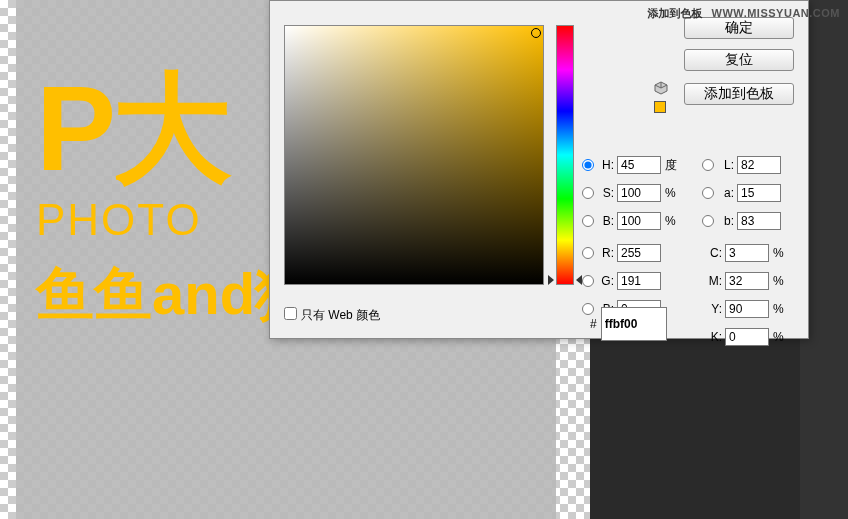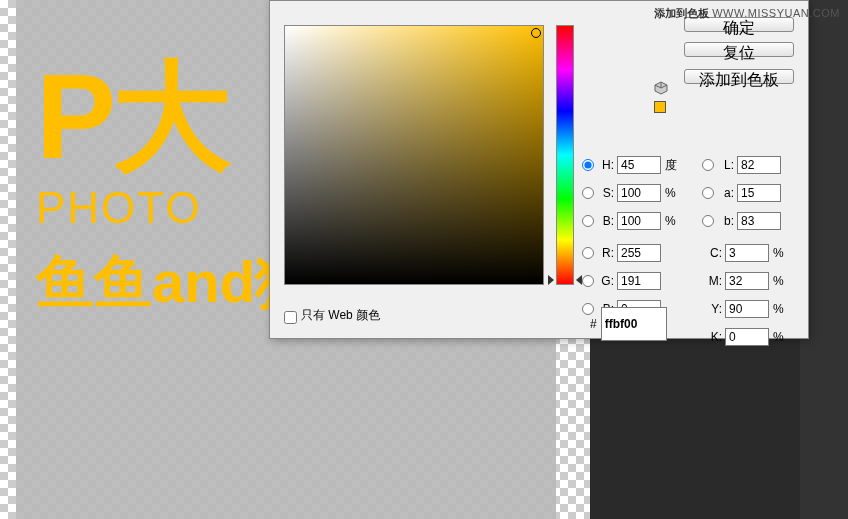--- a/index.html
+++ b/index.html
@@ -9,30 +9,30 @@
 .checker-bg { position: absolute; inset: 0; background-image:
   linear-gradient(45deg, #ccc 25%, transparent 25%),
   linear-gradient(-45deg, #ccc 25%, transparent 25%),
   linear-gradient(45deg, transparent 75%, #ccc 75%),
   linear-gradient(-45deg, transparent 75%, #ccc 75%);
   background-size: 16px 16px;
   background-position: 0 0, 0 8px, 8px -8px, -8px 0;
   background-color: #fff;
 }
 .gray-layer { position: absolute; left: 16px; top: 0; width: 540px; height: 519px; background: #b8b8b8; opacity: 0.92; }
-.text-layer { position: absolute; left: 36px; top: 56px; color: #ffbf00; font-weight: 900; }
+.text-layer { position: absolute; left: 36px; top: 68px; color: #ffbf00; font-weight: 900; }
 .big-text { font-size: 120px; line-height: 1; letter-spacing: -4px; }
 .mid-text { font-size: 44px; line-height: 1; margin-top: 10px; letter-spacing: 2px; font-weight: 400; }
 .bot-text { font-size: 58px; line-height: 1.1; margin-top: 20px; font-weight: 900; }
 
 .dark-panel { position: absolute; left: 590px; top: 20px; width: 210px; height: 499px; background: #2a2a2a; }
 
 .watermark { position: absolute; right: 8px; top: 6px; font-size: 11px; color: #333; z-index: 20; }
 .watermark .wm1 { font-weight: bold; }
-.watermark .wm2 { font-family: Arial; letter-spacing: 0.5px; color: #555; }
+.watermark .wm2 { margin-left: 6px; font-family: Arial; letter-spacing: 0.5px; color: #555; font-weight: bold; }
 
 .color-picker { position: absolute; left: 269px; top: 0; width: 540px; height: 339px; background: #f0f0f0; border: 1px solid #888; box-shadow: 2px 2px 8px rgba(0,0,0,0.3); z-index: 10; }
 .cp-inner { position: relative; width: 100%; height: 100%; padding: 20px 14px 14px 14px; }
 
 .sat-val-box { position: absolute; left: 14px; top: 24px; width: 260px; height: 260px; border: 1px solid #888; cursor: crosshair;
   background: linear-gradient(to top, #000, transparent), linear-gradient(to right, #fff, #ffbf00); }
 .sv-cursor { position: absolute; right: 2px; top: 2px; width: 10px; height: 10px; border: 1px solid #000; border-radius: 50%; }
 
 .hue-strip { position: absolute; left: 286px; top: 24px; width: 18px; height: 260px; border: 1px solid #888;
   background: linear-gradient(to bottom, #ff0000 0%, #ff00ff 17%, #0000ff 33%, #00ffff 50%, #00ff00 67%, #ffff00 83%, #ff0000 100%); }
@@ -42,34 +42,34 @@
 .swatch-group { position: absolute; left: 316px; top: 24px; width: 70px; }
 .swatch-label-new { text-align: center; font-size: 12px; margin-bottom: 2px; }
 .swatch-box { width: 60px; height: 66px; border: 1px solid #555; margin: 0 auto; }
 .swatch-new { width: 100%; height: 33px; background: #ffbf00; }
 .swatch-cur { width: 100%; height: 33px; background: #003399; }
 .swatch-label-cur { text-align: center; font-size: 12px; margin-top: 2px; }
 .cube-icon { position: absolute; left: 384px; top: 80px; width: 14px; height: 14px; }
 .mini-sw { position: absolute; left: 384px; top: 100px; width: 12px; height: 12px; background: #ffbf00; border: 1px solid #555; }
 
 .buttons-col { position: absolute; right: 14px; top: 16px; width: 110px; }
-.btn { display: block; width: 100%; height: 15px; margin-bottom: 10px; background: linear-gradient(#fdfdfd, #e3e3e3); border: 1px solid #8a8a8a; border-radius: 3px; font-size: 16px; cursor: pointer; }
+.btn { display: block; width: 100%; height: 22px; margin-bottom: 10px; background: linear-gradient(#fdfdfd, #e3e3e3); border: 1px solid #8a8a8a; border-radius: 3px; font-size: 14px; cursor: pointer; }
 .btn.spaced { margin-top: 12px; }
 
 .inputs-col1 { position: absolute; left: 312px; top: 152px; width: 118px; }
 .inputs-col2 { position: absolute; left: 432px; top: 152px; width: 100px; }
 .row { display: flex; align-items: center; height: 24px; margin-bottom: 4px; font-size: 12px; }
 .row.gap { margin-top: 8px; }
 .radio { width: 12px; height: 12px; margin-right: 4px; }
 .lbl { width: 16px; text-align: right; margin-right: 3px; }
 .lbl-wide { width: 20px; text-align: right; margin-right: 3px; }
 .num-input { width: 44px; height: 18px; border: 1px solid #7a7a7a; padding: 0 3px; font-size: 12px; background: #fff; }
 .unit { margin-left: 4px; width: 14px; }
 
-.web-only-row { position: absolute; left: 14px; top: 306px; font-size: 12px; display: flex; align-items: flex-end; }
+.web-only-row { position: absolute; left: 14px; top: 306px; font-size: 12px; display: flex; align-items: flex-start; }
 .web-only-row input { margin-right: 4px; }
 
 .hex-row { position: absolute; left: 320px; top: 306px; font-size: 12px; display: flex; align-items: center; }
 .hex-row .hash { margin-right: 4px; }
 .hex-input { width: 66px; height: 34px; border: 1px solid #7a7a7a; padding: 0 3px; font-size: 12px; background: #fff; font-weight: bold; }
 </style>
 </head>
 <body>
 
 <div class="canvas-area">

